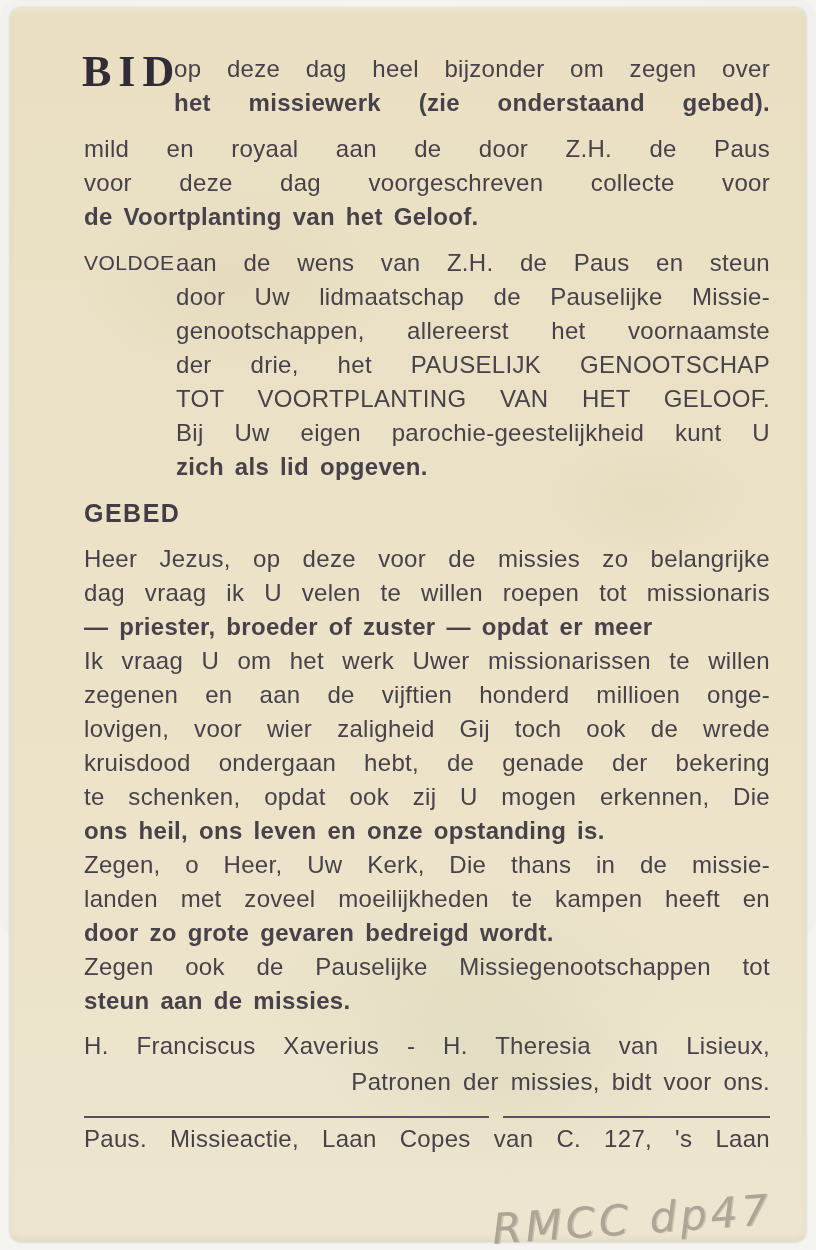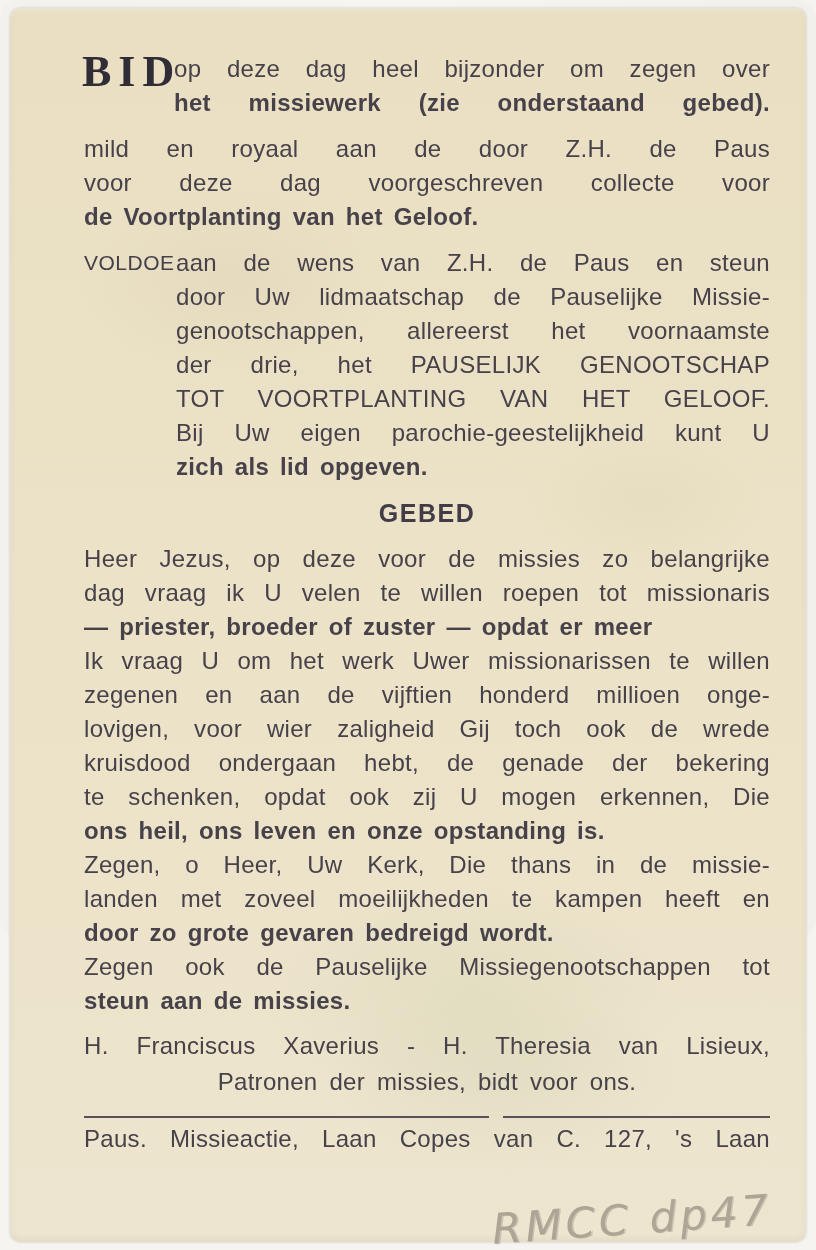--- a/index.html
+++ b/index.html
@@ -43,31 +43,31 @@
   .instruction .label.serif{
     font-family:"Liberation Serif", serif;
     font-weight:bold;font-size:44px;line-height:40px;
     letter-spacing:7px;color:#312d37;padding-top:0;
     flex-basis:120px;margin-left:-2px;
   }
   .instruction .lines{flex:1;}
   .instruction.bid .lines{margin-left:-28px;}
   
   .gebed{
-    text-align:center;font-weight:bold;
+    text-align:left;font-weight:bold;
     font-size:25px;line-height:34px;letter-spacing:1.5px;
     margin:10px 0 12px 0;color:#413c45;
   }
   .prayer .lines{margin:0;}
   
   .saints{margin-top:10px;}
   .saints .l1{font-size:24px;line-height:36px;letter-spacing:.3px;word-spacing:6px;
     text-align:justify;text-align-last:justify;}
   .saints .l2{font-size:24px;line-height:36px;letter-spacing:.3px;word-spacing:5px;
-    text-align:center;}
+    text-align:right;}
   
   .separator{display:flex;gap:14px;margin-top:16px;margin-bottom:4px;}
   .separator .seg{border-top:2.5px solid #585159;height:0;}
   .separator .seg.left{flex:0 0 59%;}
   .separator .seg.right{flex:1;}
   .footer-line{font-size:24px;line-height:34px;letter-spacing:.3px;word-spacing:5px;
     text-align:justify;text-align-last:justify;}
   
   .pencil{
     position:absolute;right:34px;bottom:-2px;

